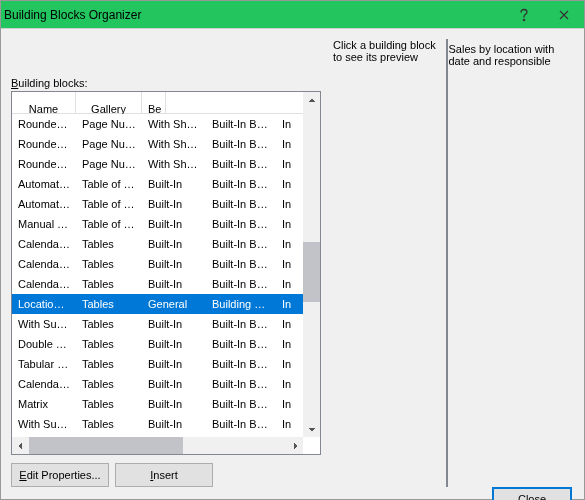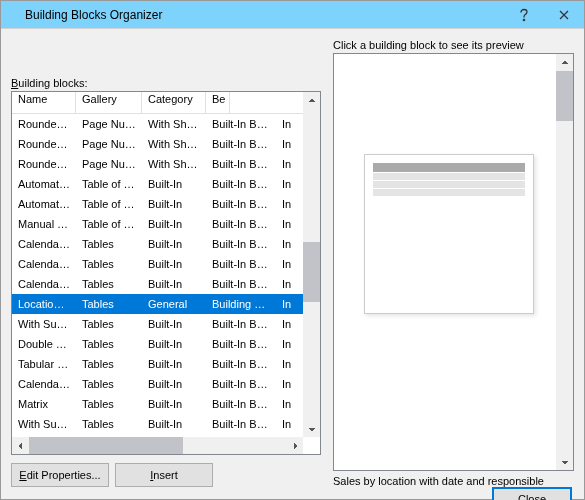--- a/index.html
+++ b/index.html
@@ -1,29 +1,29 @@
 <!DOCTYPE html>
 <html><head>
 <meta charset="utf-8">
 <style>
   * { box-sizing: border-box; font-family: "Segoe UI", Tahoma, sans-serif; font-size: 11px; }
   body { margin: 0; background: #f0f0f0; width: 585px; height: 500px; overflow: hidden; color: #000; }
   .dialog { width: 585px; height: 500px; background: #f0f0f0; border: 1px solid #999; display: flex; flex-direction: column; }
-  .titlebar { height: 28px; background: #7dd3fc; display: flex; align-items: center; padding-left: 24px; border-bottom: 1px solid #d0d0d0; }
+  .titlebar { height: 28px; background: #22c55e; display: flex; align-items: center; padding-left: 3px; border-bottom: 1px solid #d0d0d0; }
   .titlebar .title { flex: 1; font-size: 12px; }
   .titlebar .btn { width: 40px; height: 27px; display: flex; align-items: center; justify-content: center; }
   .titlebar .btn svg { stroke: #333; }
   .content { flex: 1; display: flex; padding: 10px 10px 0 10px; gap: 12px; }
   .left { width: 310px; display: flex; flex-direction: column; margin-top: 38px; }
-  .right { flex: 1; display: flex; flex-direction: column; }
+  .right { flex: 1; display: flex; flex-direction: row; }
   .label { margin-bottom: 2px; }
   .underline { text-decoration: underline; }
   .grid-wrap { flex: 1; border: 1px solid #828790; background: #fff; position: relative; display: flex; flex-direction: column; overflow: hidden; }
   .grid-head { display: flex; height: 22px; background: #fff; border-bottom: 1px solid #e0e0e0; }
-  .grid-head .col { padding: 1px 6px; border-right: 1px solid #e0e0e0; overflow: hidden; white-space: nowrap; }
+  .grid-head .col { padding: 11px 6px; border-right: 1px solid #e0e0e0; overflow: hidden; white-space: nowrap; text-align: center; }
   .grid-body { flex: 1; overflow: hidden; position: relative; }
   .row { display: flex; height: 20px; align-items: center; }
   .row.sel { background: #0078d7; color: #fff; }
   .row .cell { padding: 2px 6px; overflow: hidden; white-space: nowrap; text-overflow: ellipsis; }
   .c0 { width: 64px; } .c1 { width: 66px; } .c2 { width: 64px; } .c3 { width: 70px; } .c4 { width: 24px; }
   .vscroll { position: absolute; right: 0; top: 0; bottom: 17px; width: 17px; background: #f0f0f0; }
   .vscroll .arrow, .hscroll .arrow { height: 17px; width: 17px; display:flex; align-items:center; justify-content:center; background:#f0f0f0; }
   .vscroll .thumb { position: absolute; left: 0; right: 0; top: 150px; height: 60px; background: #c2c3c9; }
   .hscroll { position: absolute; bottom: 0; left: 0; right: 17px; height: 17px; background: #f0f0f0; display:flex; }
   .hscroll .track { flex:1; position:relative; }
@@ -61,21 +61,20 @@
     </div>
   </div>
 
   <div class="content">
     <div class="left">
       <div class="label"><span class="underline">B</span><span>uilding blocks:</span></div>
       <div class="grid-wrap">
         <div class="grid-head">
           <div class="col c0">Name</div>
           <div class="col c1">Gallery</div>
-          <div class="col c2">Category</div>
           <div class="col c4">Be</div>
         </div>
         <div class="grid-body" id="grid-body">
             <div class="row">
               <div class="cell c0">Rounded…</div>
               <div class="cell c1">Page Nu…</div>
               <div class="cell c2">With Sha…</div>
               <div class="cell c3">Built-In B…</div>
               <div class="cell c4">In</div>
             </div>

